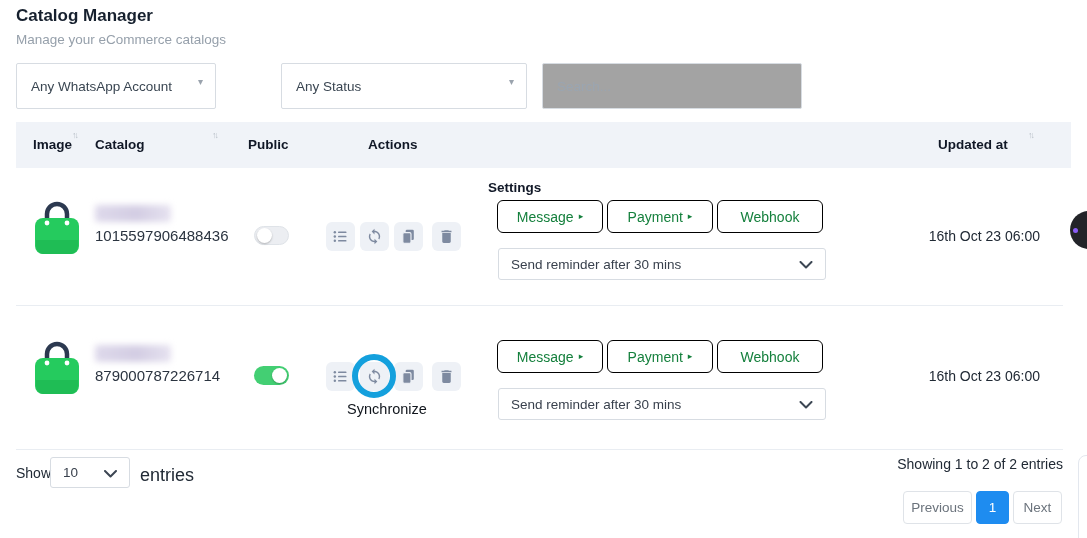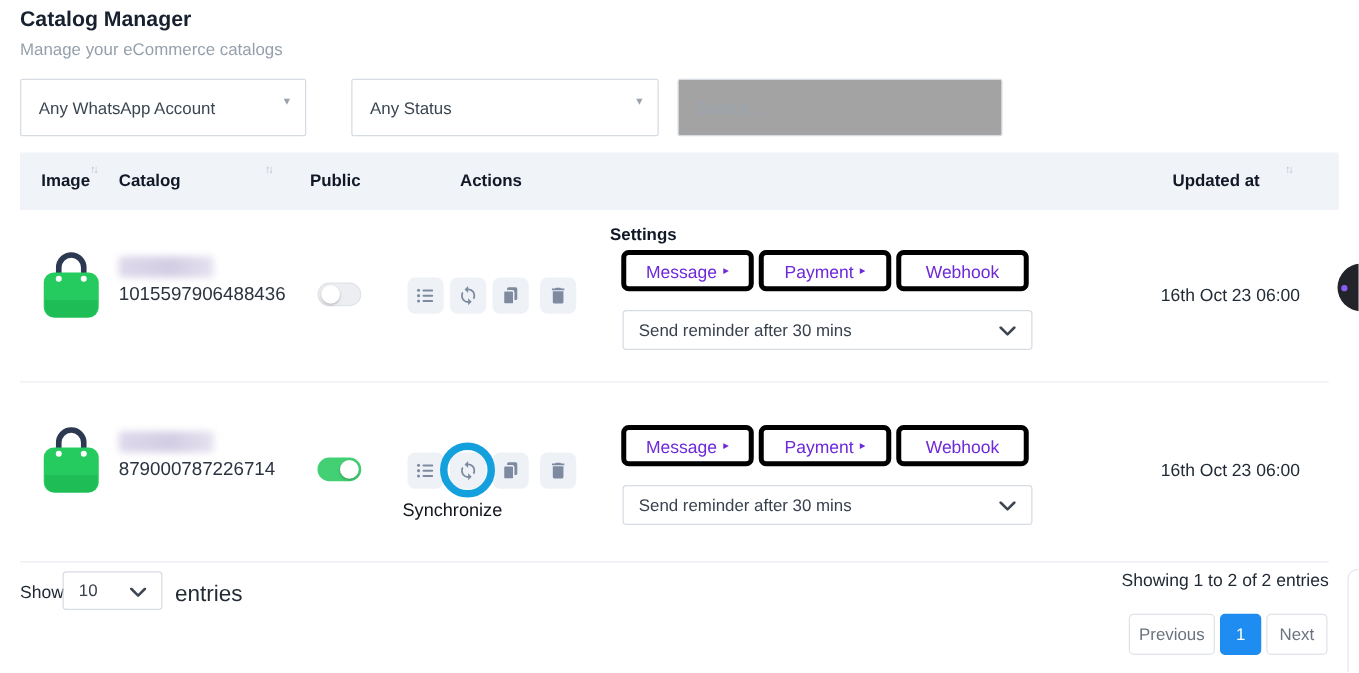--- a/index.html
+++ b/index.html
@@ -36,33 +36,33 @@
   .toggle{left:254px;top:58px;width:35px;height:19px;border-radius:10px;cursor:pointer;box-sizing:border-box;}
   .toggle .knob{position:absolute;top:2px;width:15px;height:15px;border-radius:50%;background:#fff;box-shadow:0 1px 2px rgba(0,0,0,.25);}
   .toggle.off{background:#eceef2;border:1px solid #dfe3e8;}
   .toggle.off .knob{left:2px;top:1px;}
   .toggle.on{background:#43cf73;}
   .toggle.on .knob{right:2px;}
 
   .icon-btn{top:54px;width:29px;height:29px;border-radius:6px;background:#eef1f6;display:flex;align-items:center;justify-content:center;cursor:pointer;}
   .icon-btn svg{width:17px;height:17px;fill:#7e8aa0;}
 
-  .blue-btn{top:32px;width:106px;height:33px;border:4px solid #000000;border-radius:6px;background:#fff;color:#6d28d9;
+  .blue-btn{top:32px;width:106px;height:33px;border:1px solid #000000;border-radius:6px;background:#fff;color:#15803d;
     font-size:14px;display:flex;align-items:center;justify-content:center;gap:5px;cursor:pointer;box-sizing:border-box;font-family:inherit;}
   .blue-btn .rcaret{font-size:9px;line-height:1;}
 
   .reminder{left:498px;top:80px;width:328px;height:32px;border:1px solid #d7dce2;border-radius:3px;background:#fff;
     display:flex;align-items:center;padding:0 12px;font-size:13.5px;color:#39414d;box-sizing:border-box;cursor:pointer;}
   .chev{position:absolute;right:12px;top:12px;}
 
   .updated{left:900px;top:60px;width:140px;text-align:right;font-size:14px;color:#212a35;}
 
   
   .ring{left:352px;top:46px;width:44px;height:44px;border:6px solid #14a0dd;border-radius:50%;box-sizing:border-box;background:transparent;}
-  .sync-label{left:322px;top:93px;width:130px;font-size:14.5px;color:#10151c;}
+  .sync-label{left:322px;top:93px;width:130px;text-align:center;font-size:14.5px;color:#10151c;}
 
   
   .footer-sep{left:16px;top:449px;width:1047px;height:0;border-top:1px solid #e9edf2;}
   .show-label{left:16px;top:465px;font-size:14px;}
   .page-size{left:50px;top:457px;width:80px;height:31px;border:1px solid #d7dce2;border-radius:3px;display:flex;align-items:center;
     padding:0 12px;font-size:13.5px;color:#39414d;box-sizing:border-box;cursor:pointer;}
   .entries-label{left:140px;top:465px;font-size:18px;}
   .showing{left:760px;top:456px;width:303px;text-align:right;font-size:14px;color:#212a35;}
   .pgbtn{top:491px;height:33px;border:1px solid #dfe3e8;border-radius:4px;background:#fff;color:#6b737c;font-size:13.5px;
     display:flex;align-items:center;justify-content:center;cursor:pointer;box-sizing:border-box;font-family:inherit;}
@@ -109,21 +109,21 @@
       <polyline points="1,1 6.5,6.5 12,1" fill="none" stroke="#3c4653" stroke-width="2" stroke-linecap="round" stroke-linejoin="round"></polyline>
     </g>
   </defs>
 </svg>
 
 <div id="app">
 
   <div class="abs page-title">Catalog Manager</div>
   <div class="abs page-sub">Manage your eCommerce catalogs</div>
 
-  <div class="abs filter-box" style="left:16px;width:229px;">
+  <div class="abs filter-box" style="left:16px;width:200px;">
     <span>Any WhatsApp Account</span>
     <span class="filter-caret">▾</span>
   </div>
   <div class="abs filter-box" style="left:281px;width:246px;">
     <span>Any Status</span>
     <span class="filter-caret">▾</span>
   </div>
   <div class="abs search-box" style="left:542px;width:260px;">
     <input type="text" placeholder="Search..." style="">
   </div>

